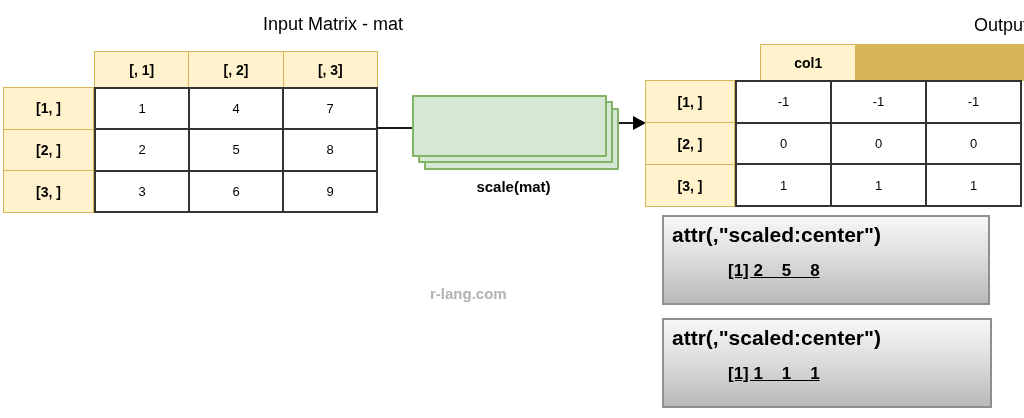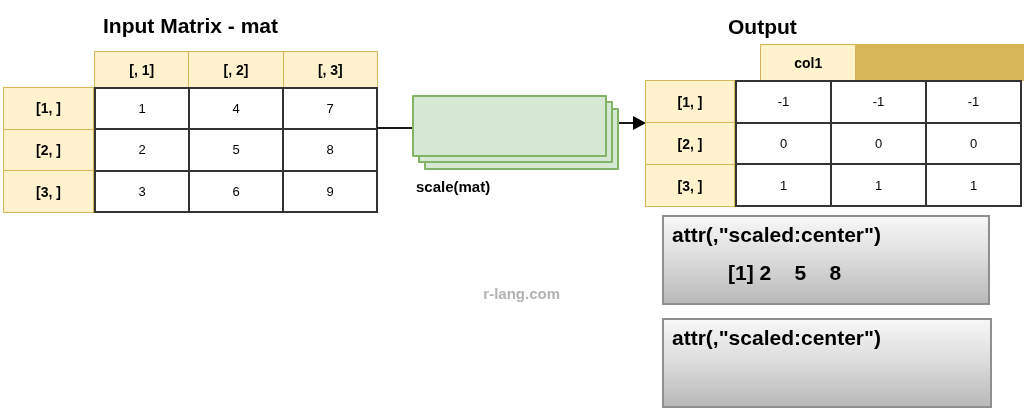--- a/index.html
+++ b/index.html
@@ -1,59 +1,59 @@
 <!DOCTYPE html>
 <html><head>
 <meta charset="utf-8">
 <style>
   html,body{margin:0;padding:0;background:#fff;}
   .canvas{
     position:relative;width:1024px;height:418px;background:#ffffff;
     font-family:"Liberation Sans","DejaVu Sans",sans-serif;color:#000;overflow:hidden;
   }
   .abs{position:absolute;}
-  .title{font-weight:bold;font-size:21px;text-align:left;}
+  .title{font-weight:normal;font-size:18px;text-align:right;}
   
   .yellowgrid{display:grid;background:#D6B656;padding:1px;gap:1px;box-sizing:border-box;}
   .yellowgrid .cell{
     background:#FFF2CC;display:flex;align-items:center;justify-content:center;
     font-weight:bold;font-size:14px;
   }
   
   .darkgrid{display:grid;background:#333;padding:2px;gap:2px;box-sizing:border-box;}
   .darkgrid .cell{
     background:#fff;display:flex;align-items:center;justify-content:center;
     font-size:13px;font-weight:normal;
   }
   .colheads{grid-template-columns:repeat(3,1fr);}
   .rowheads{grid-template-rows:repeat(3,1fr);}
   .datagrid{grid-template-columns:repeat(3,1fr);grid-template-rows:repeat(3,1fr);}
   
   .sheet{
     position:absolute;width:195px;height:62px;background:#D5E8D4;
     border:2px solid #82B366;box-sizing:border-box;border-radius:1px;
   }
-  .process-label{font-weight:bold;font-size:15px;}
+  .process-label{font-weight:bold;font-size:15px;text-align:center;}
   
   .connector{position:absolute;height:2px;background:#1a1a1a;}
   .arrowhead{
     position:absolute;width:0;height:0;
     border-top:7px solid transparent;border-bottom:7px solid transparent;
     border-left:13px solid #000;
   }
   
   .attrbox{
     position:absolute;width:328px;height:90px;box-sizing:border-box;
     border:2px solid #8f8f8f;
     background:linear-gradient(180deg,#f7f7f7 0%,#dedede 45%,#b9b9b9 100%);
     padding:6px 8px;
   }
   .attrbox .attr-title{font-weight:bold;font-size:21px;line-height:1.1;}
-  .attrbox .attr-values{font-weight:bold;font-size:21px;margin-top:15px;padding-left:56px;white-space:pre;}
-  .watermark{color:#b3b3b3;font-weight:bold;font-size:15px;text-align:right;}
+  .attrbox .attr-values{font-weight:bold;font-size:17px;margin-top:15px;padding-left:56px;white-space:pre;text-decoration:underline;}
+  .watermark{color:#b3b3b3;font-weight:bold;font-size:15px;text-align:left;}
 </style>
 </head>
 <body>
 
 <div class="canvas">
 
   <div class="abs title" style="left:103px;top:14px;width:300px;">Input Matrix - mat</div>
 
   <div class="abs yellowgrid colheads" style="left:94px;top:51px;width:284px;height:37px;">
     <div class="cell">[, 1]</div>
@@ -114,17 +114,18 @@
     <div class="cell">1</div>
   </div>
 
   <div class="attrbox" style="left:662px;top:215px;">
     <div class="attr-title">attr(,"scaled:center")</div>
     <div class="attr-values">[1] 2    5    8</div>
   </div>
 
   <div class="attrbox" style="left:662px;top:318px;width:330px;">
     <div class="attr-title">attr(,"scaled:center")</div>
+    <div class="attr-values">[1] 1    1    1</div>
   </div>
 
   <div class="abs watermark" style="left:430px;top:285px;width:130px;">r-lang.com</div>
 
 </div>
 
 </body></html>

